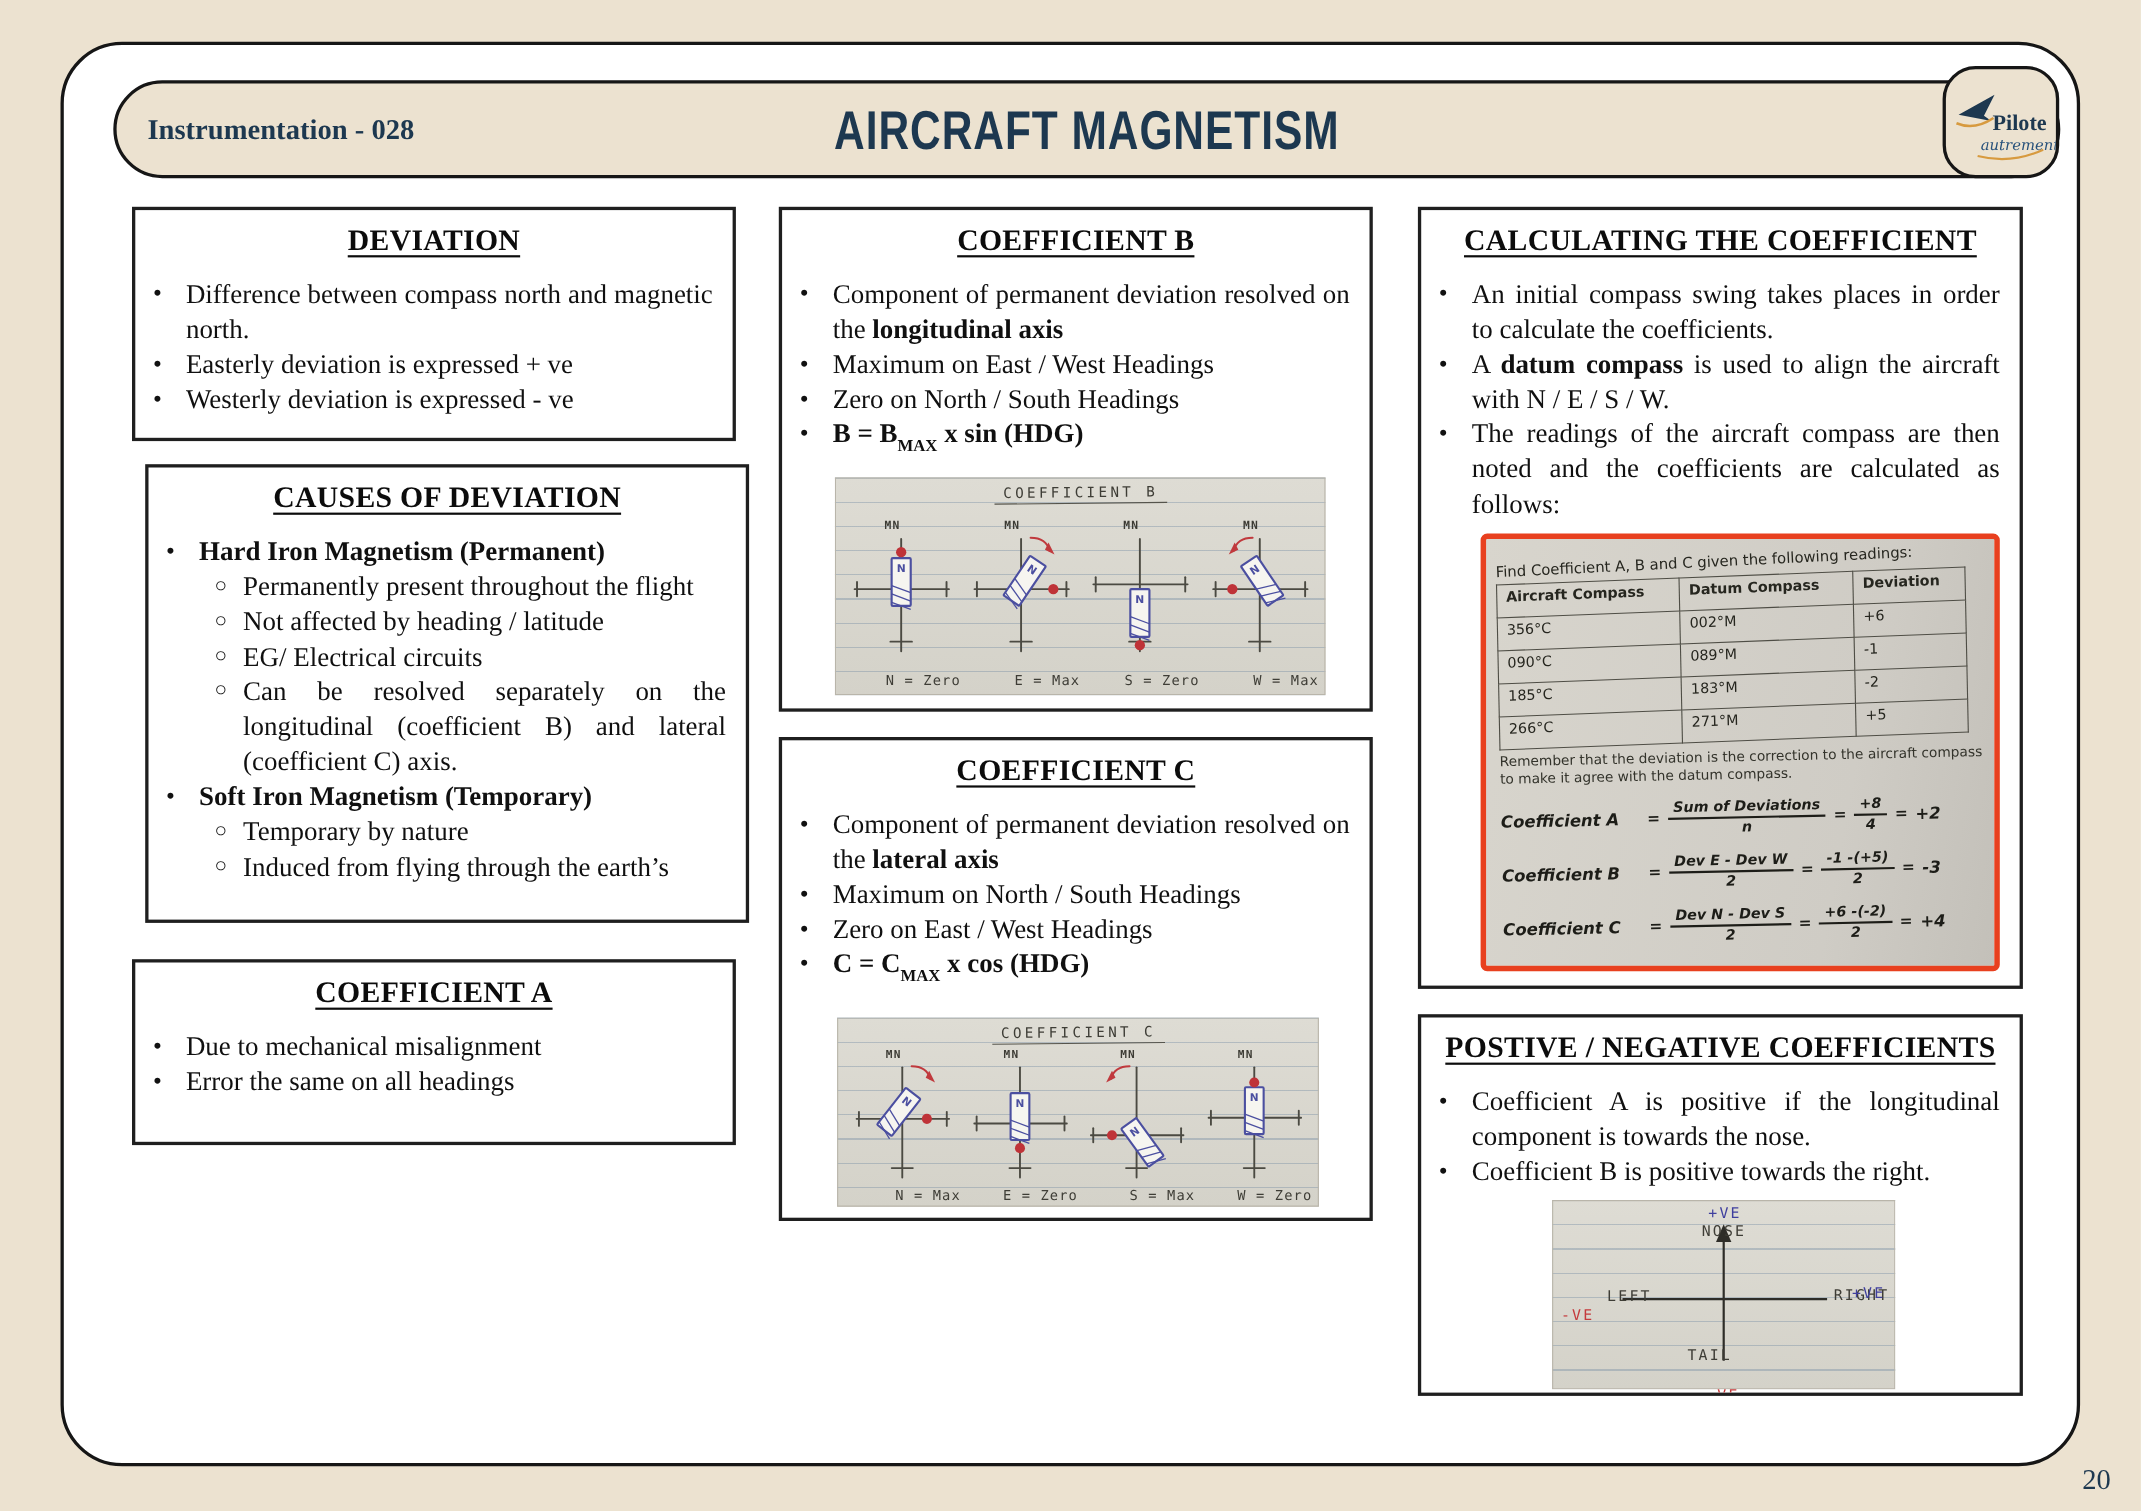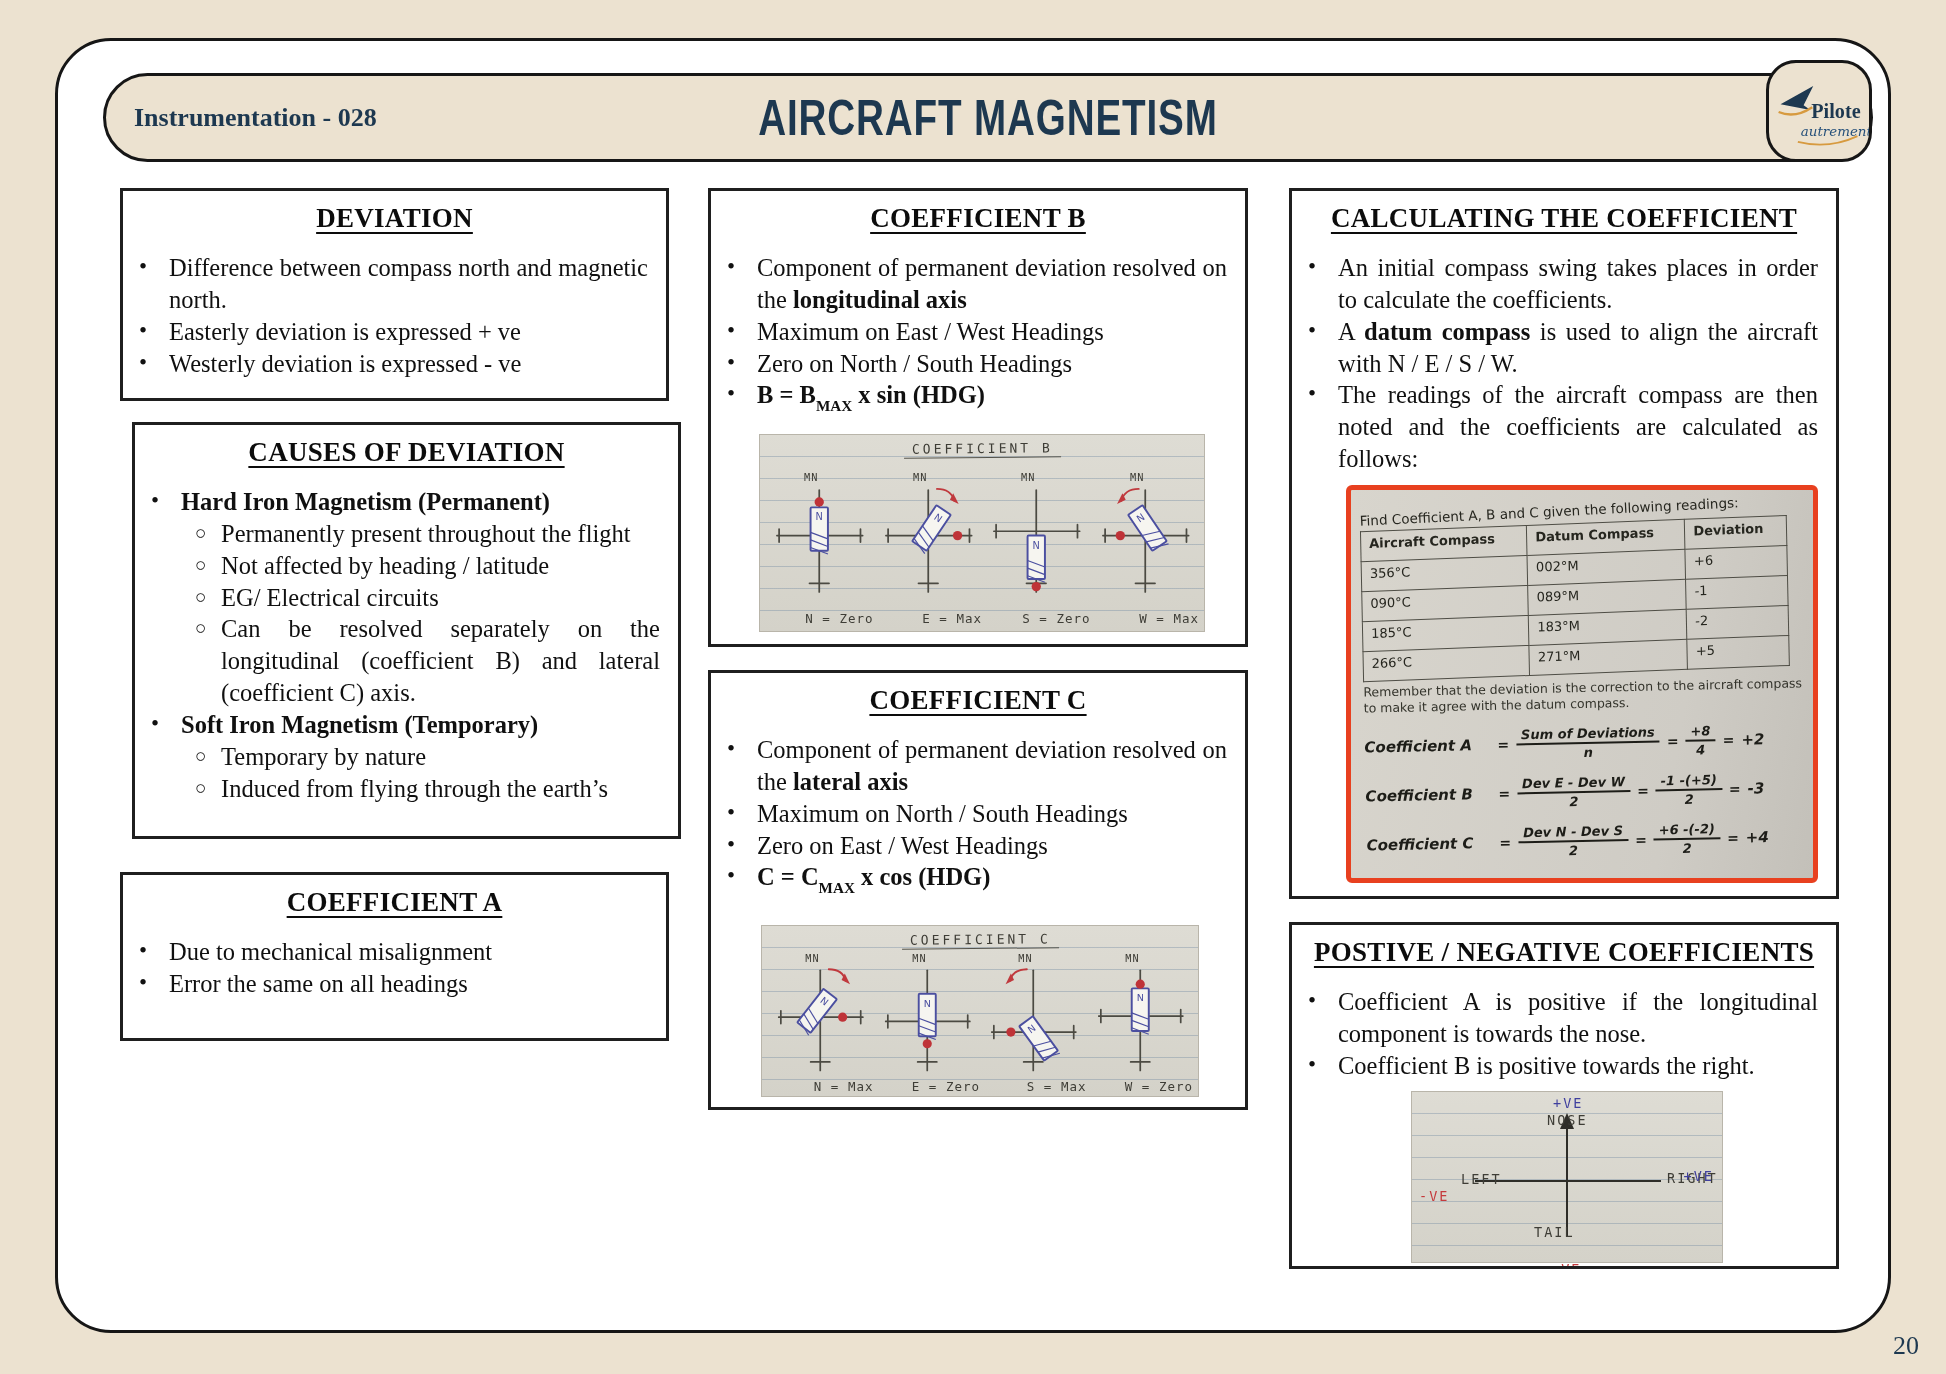--- a/index.html
+++ b/index.html
@@ -38,21 +38,21 @@
   
   .fig{position:absolute;
        background:repeating-linear-gradient(180deg,rgba(110,135,160,.38) 0 1px,transparent 1px 22px),
                   linear-gradient(#dedcd4,#d4d2c9);
        box-shadow:0 0 0 1px #b9b5aa inset;display:flex;flex-direction:column;}
   .hw{font-family:"DejaVu Sans Mono",monospace;color:#3e3d36;}
   .figcap{text-align:center;padding-top:7px;font-size:13px;letter-spacing:3px;}
   .figcap span{border-bottom:1.5px solid #55544c;padding:0 8px 1px;display:inline-block;
                transform:rotate(-.6deg);}
   .panelrow{flex:1;display:flex;padding:0 6px;}
-  .pan{flex:1;display:flex;align-items:flex-end;justify-content:center;}
+  .pan{flex:1;display:flex;align-items:flex-end;justify-content:center;font-weight:bold;}
   .pan svg{width:100%;height:100%;}
   .figlabels{display:flex;padding:0 6px 6px;}
   .figlabels span{flex:1;text-align:right;font-size:12.5px;letter-spacing:1px;}
   .mn-t{font-family:"DejaVu Sans Mono",monospace;font-size:9.5px;letter-spacing:1px;fill:#3c3b34;}
   .cross{stroke:#4b4a42;stroke-width:1.6;stroke-linecap:round;}
   .mag{fill:#f6f5f0;stroke:var(--magnet-blue);stroke-width:1.8;}
   .hatch{stroke:var(--magnet-blue);stroke-width:1.1;}
   .nlab{fill:var(--magnet-blue);font-size:9px;font-family:"DejaVu Sans",sans-serif;text-anchor:middle;}
   .dot{fill:#bf3338;}
   .arr{stroke:#c0393d;stroke-width:1.7;fill:none;stroke-linecap:round;}

